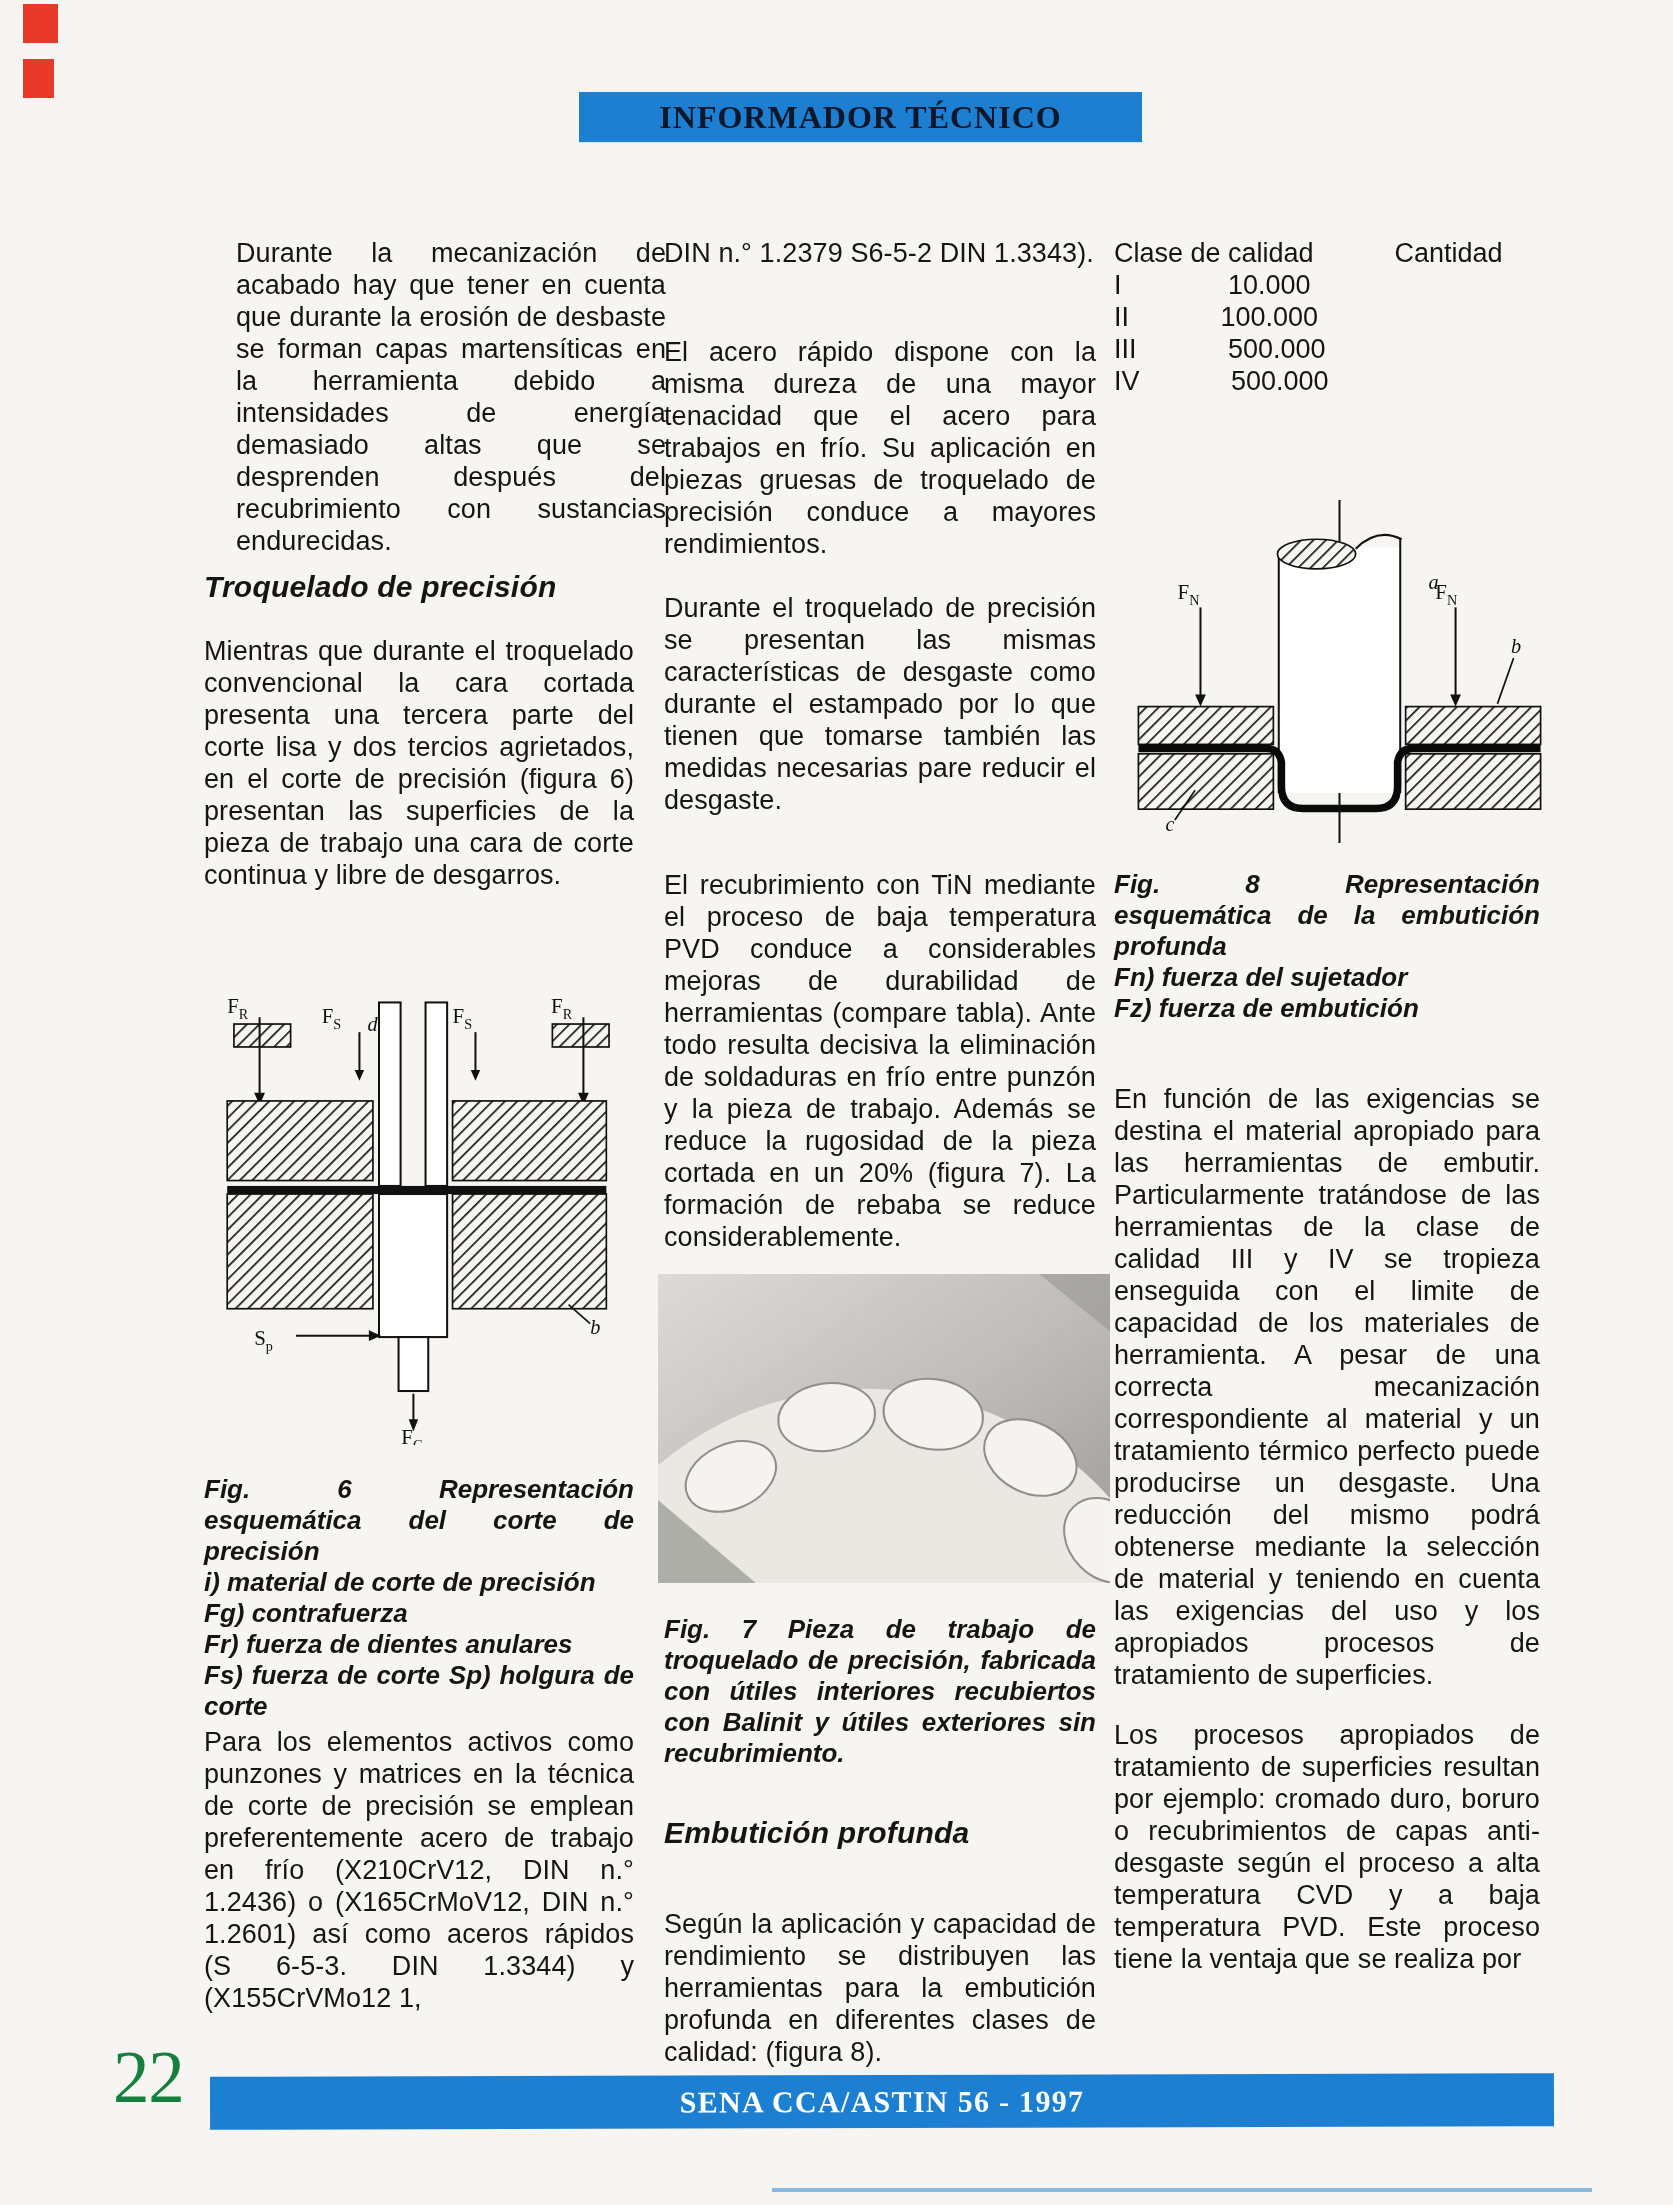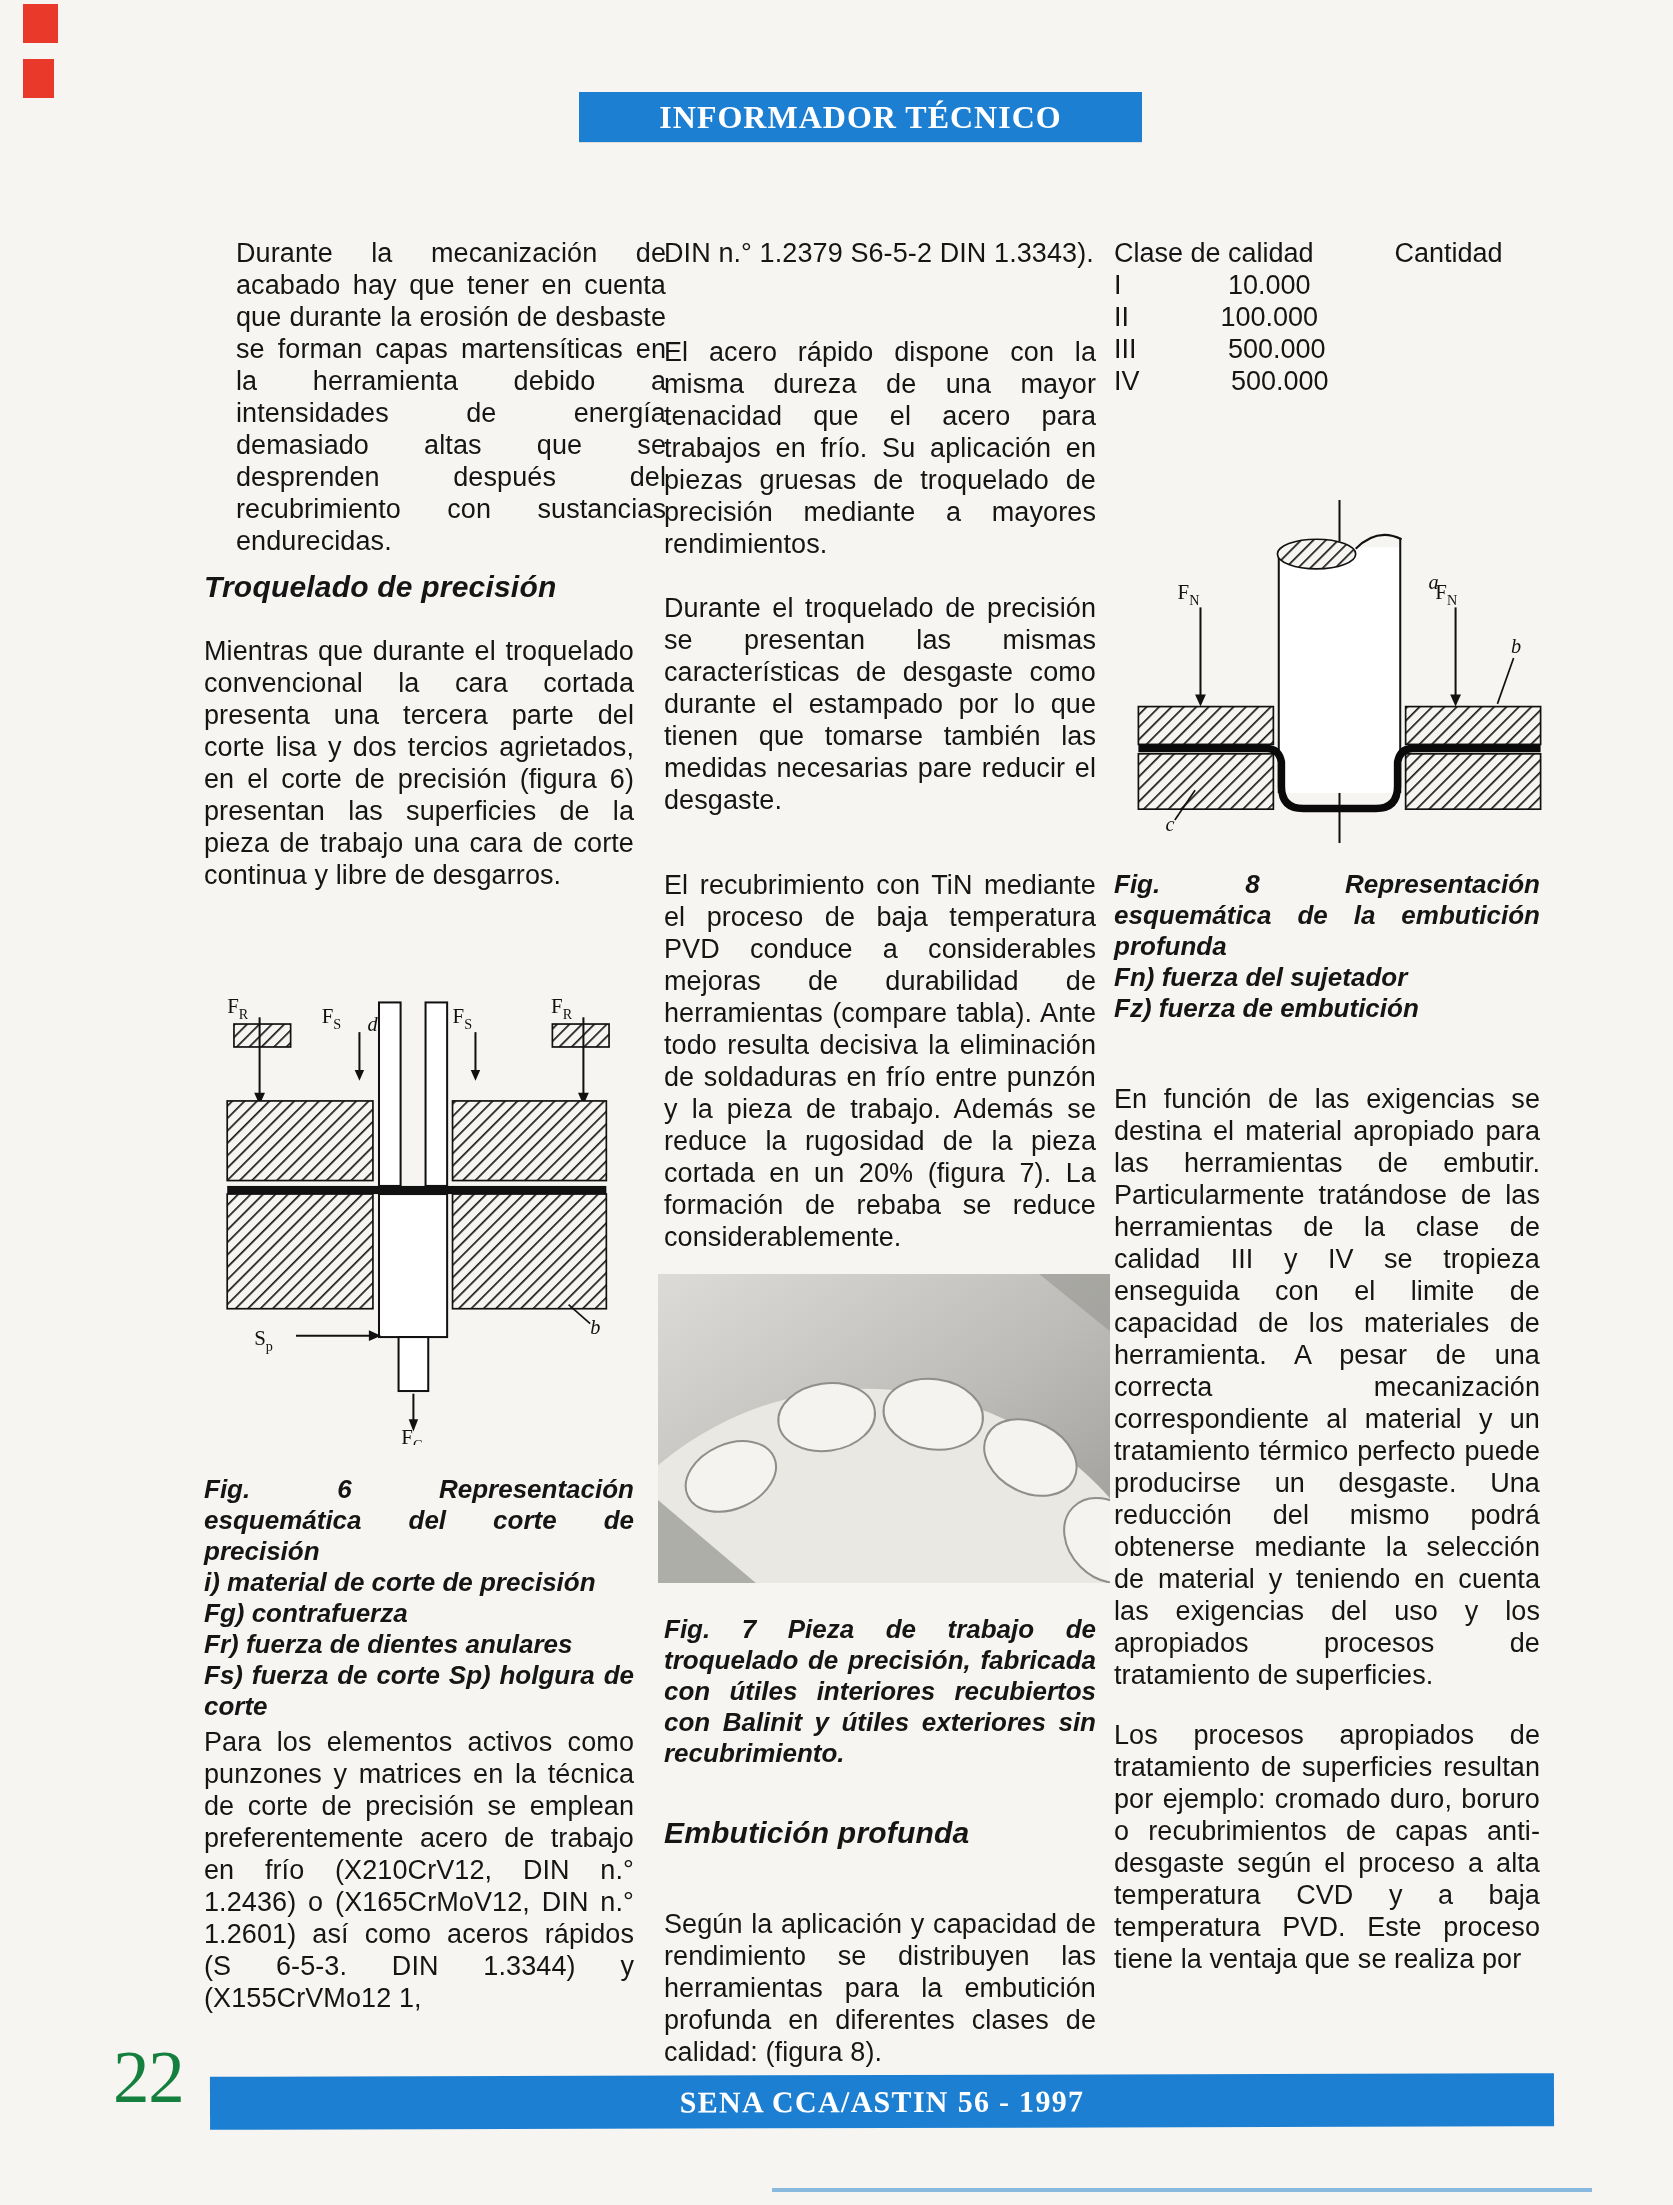--- a/index.html
+++ b/index.html
@@ -24,21 +24,21 @@
     font-size:26px; line-height:31px; text-align:justify;
   }
   .cap .capline { text-align:justify; }
   .banner {
     position:absolute; left:579px; top:92px; width:563px; height:50px;
     background:#1c7fd2; display:flex; align-items:center; justify-content:center;
     box-shadow:0 0.7px 0 rgba(0,0,0,0.15);
   }
   .banner span {
     font-family:"Liberation Serif", serif; font-weight:bold;
-    font-size:32px; color:#ffffff; letter-spacing:1px;
+    font-size:32px; color:#0f172a; letter-spacing:1px;
   }
   .corner-mark { position:absolute; background:#e8392b; }
   .qtable { position:absolute; left:1114px; top:237px; width:426px; font-size:27px; }
   .qtable .trow { display:flex; justify-content:flex-start; height:32px; line-height:32px; }
   .qtable .num { text-align:right; width:189px; }
   .footer-num {
     position:absolute; left:113px; top:2044px;
     font-family:"Liberation Serif", serif; font-size:73px; line-height:67px;
     color:#15803d; letter-spacing:-1.3px;
   }
@@ -128,21 +128,21 @@
   <div class="capline">i) material de corte de precisión</div>
   <div class="capline">Fg) contrafuerza</div>
   <div class="capline">Fr) fuerza de dientes anulares</div>
   <div class="capline">Fs) fuerza de corte Sp) holgura de corte</div>
 </div>
 
 <div class="p" style="left:204px; top:1726px; width:430px;">Para los elementos activos como punzones y matrices en la técnica de corte de precisión se emplean preferentemente acero de trabajo en frío (X210CrV12, DIN n.° 1.2436) o (X165CrMoV12, DIN n.° 1.2601) así como aceros rápidos (S 6-5-3. DIN 1.3344) y (X155CrVMo12 1,</div>
 
 <div class="p" style="left:664px; top:237px; width:432px;">DIN n.° 1.2379 S6-5-2 DIN 1.3343).</div>
 
-<div class="p" style="left:664px; top:336px; width:432px;">El acero rápido dispone con la misma dureza de una mayor tenacidad que el acero para trabajos en frío. Su aplicación en piezas gruesas de troquelado de precisión mediante a mayores rendimientos.</div>
+<div class="p" style="left:664px; top:336px; width:432px;">El acero rápido dispone con la misma dureza de una mayor tenacidad que el acero para trabajos en frío. Su aplicación en piezas gruesas de troquelado de precisión conduce a mayores rendimientos.</div>
 
 <div class="p" style="left:664px; top:592px; width:432px;">Durante el troquelado de precisión se presentan las mismas características de desgaste como durante el estampado por lo que tienen que tomarse también las medidas necesarias pare reducir el desgaste.</div>
 
 <div class="p" style="left:664px; top:869px; width:432px;">El recubrimiento con TiN mediante el proceso de baja temperatura PVD conduce a considerables mejoras de durabilidad de herramientas (compare tabla). Ante todo resulta decisiva la eliminación de soldaduras en frío entre punzón y la pieza de trabajo. Además se reduce la rugosidad de la pieza cortada en un 20% (figura 7). La formación de rebaba se reduce considerablemente.</div>
 
 <div class="photo-frame">
   <svg width="452" height="309" viewBox="0 0 670 458">
     <defs>
       <linearGradient id="pbg" x1="0" y1="0" x2="1" y2="1">
         <stop offset="0" stop-color="#dcdbd7"></stop>

